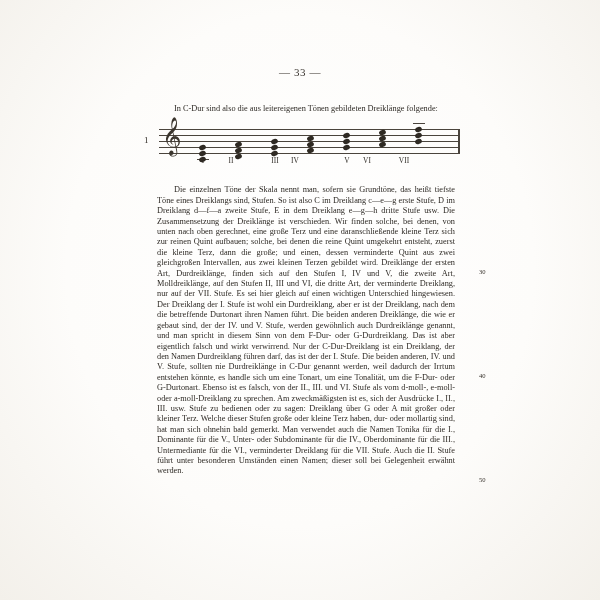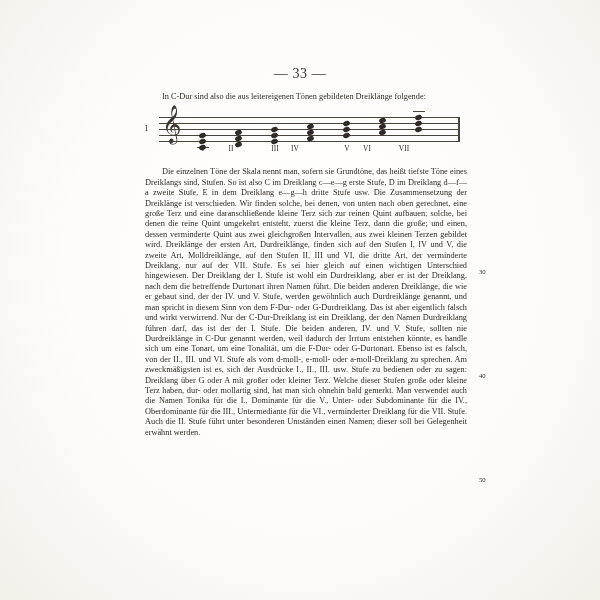--- a/index.html
+++ b/index.html
@@ -26,37 +26,37 @@
     width: 600px; height: 600px;
     background:
       radial-gradient(ellipse at 50% 45%, #ffffff 0%, #fdfcfa 55%, #f3f0ea 100%);
   }
   .page-number {
     position: absolute;
     top: 66px;
     left: 0;
     width: 600px;
     text-align: center;
-    font-size: 14px;
+    font-size: 11px;
     letter-spacing: 0.6px;
     color: #3a352f;
   }
   .content {
     position: absolute;
     left: 141px;
     top: 88px;
     width: 330px;
   }
   .para {
     font-size: 8.3px;
     line-height: 10.4px;
     text-align: justify;
     text-justify: inter-word;
     color: #2e2a25;
-    margin: 4px;
+    margin: 16px;
     hyphens: manual;
   }
   .para.intro {
     margin-bottom: 6px;
   }
   .indent {
     text-indent: 17px;
   }
   
   .score {

